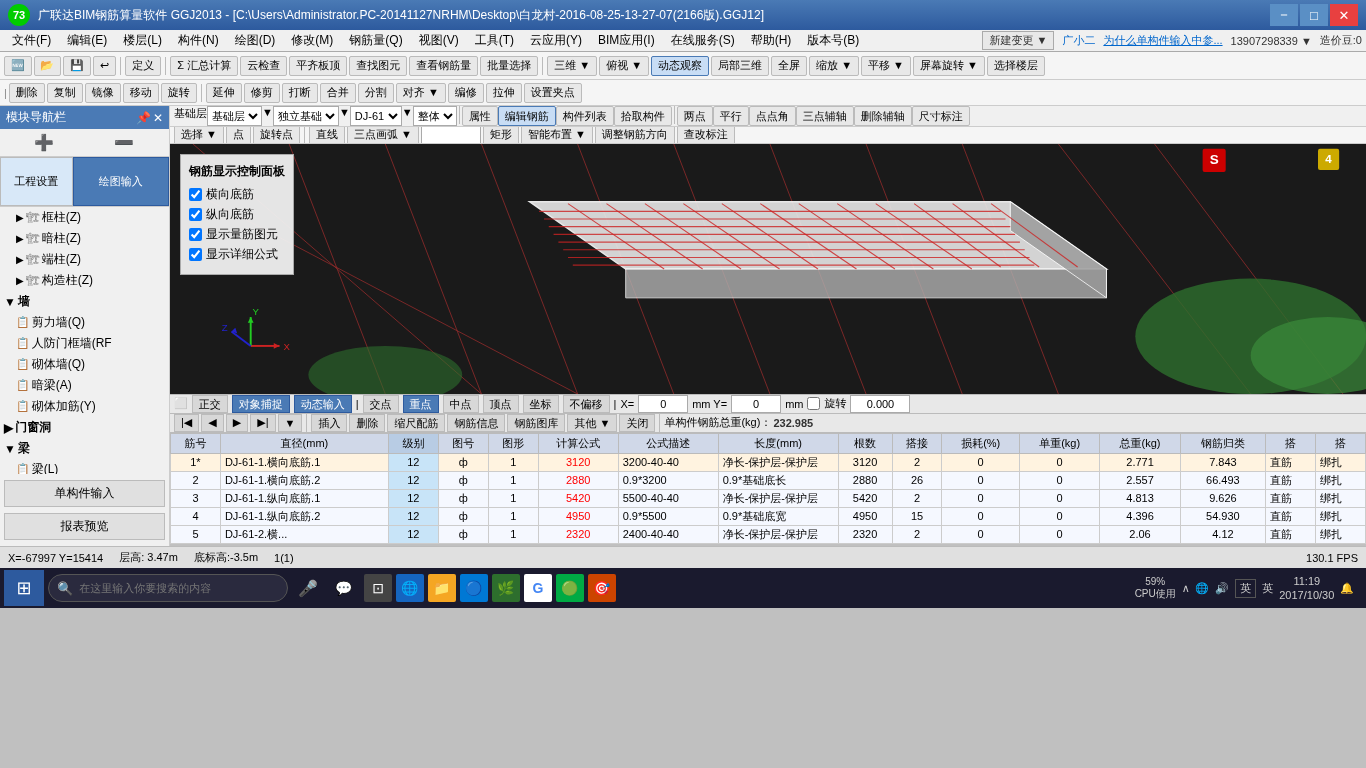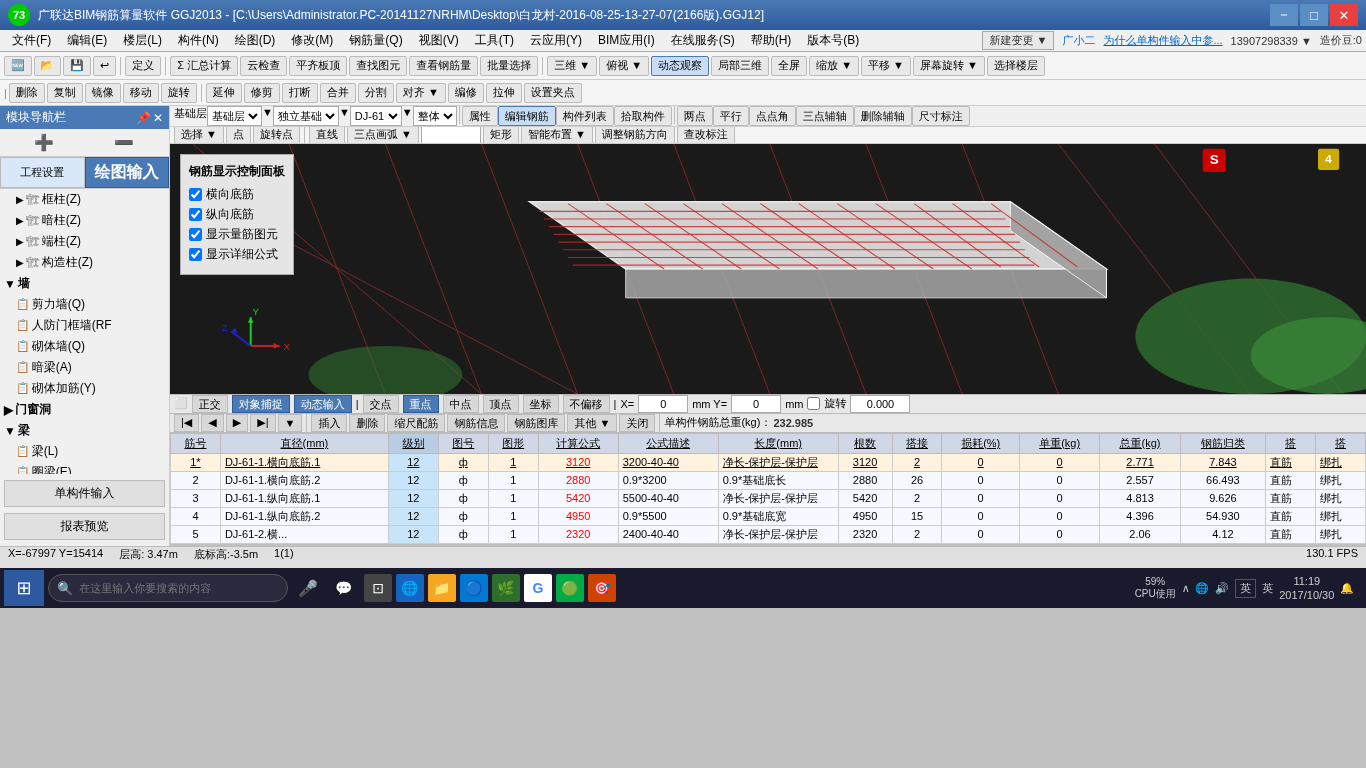--- a/index.html
+++ b/index.html
@@ -55,26 +55,26 @@
     
     #bottom-toolbar { height: 26px; background: #e8e8e8; border-bottom: 1px solid #bbb; display: flex; align-items: center; padding: 0 4px; gap: 2px; font-size: 11px; }
 
     
     #table-area { height: 180px; overflow: hidden; display: flex; flex-direction: column; }
     #data-table { flex: 1; overflow-y: auto; }
     table { width: 100%; border-collapse: collapse; font-size: 11px; }
     th { background: #d0d8e8; border: 1px solid #bbb; padding: 2px 4px; text-align: center; position: sticky; top: 0; white-space: nowrap; font-weight: normal; }
     td { border: 1px solid #ccc; padding: 1px 4px; white-space: nowrap; }
     tr:nth-child(even) { background: #f5f8ff; }
-    tr:nth-child(1) { background: #fff3e0; text-decoration: underline; }
+    tr:nth-child(1) { background: #fff3e0; }
     td.red-text { color: red; text-align: center; cursor: pointer; }
     td.center { text-align: center; }
 
     
-    #statusbar { height: 22px; background: #e0e0e0; border-top: 1px solid #bbb; display: flex; padding: 0 8px; gap: 16px; font-size: 11px; }
+    #statusbar { height: 22px; background: #e0e0e0; border-top: 1px solid #bbb; display: flex; align-items: center; padding: 0 8px; gap: 16px; font-size: 11px; }
 
     
     #taskbar { height: 40px; background: #1a1a2e; display: flex; align-items: center; padding: 0 4px; gap: 4px; }
     #start-btn { width: 40px; height: 36px; background: #2d5a9e; border: none; color: white; font-size: 18px; cursor: pointer; display: flex; align-items: center; justify-content: center; }
     .taskbar-icon { width: 28px; height: 28px; background: #444; border-radius: 2px; display: flex; align-items: center; justify-content: center; color: white; font-size: 14px; cursor: pointer; }
     #sys-tray { display: flex; align-items: center; gap: 4px; color: #ccc; font-size: 11px; padding: 0 4px; }
 
     .sidebar-bottom-btns { display: flex; flex-direction: column; padding: 4px; gap: 2px; }
   </style>
 </head>
@@ -168,21 +168,21 @@
         <span style="cursor:pointer;color:white;">📌</span>
         <span style="cursor:pointer;color:white;">✕</span>
       </div>
     </div>
     <div style="display:flex;justify-content:space-around;padding:4px;border-bottom:1px solid #ccc;">
       <span style="cursor:pointer;font-size:16px;">➕</span>
       <span style="cursor:pointer;font-size:16px;">➖</span>
     </div>
     <div style="display:flex;border-bottom:1px solid #ccc;">
       <button style="flex:1;padding:4px;background:#d8e8f8;border:1px solid #bbb;cursor:pointer;font-size:11px;">工程设置</button>
-      <button style="flex:1;padding:4px;background:#4a7ab5;color:white;border:1px solid #2d5a9e;cursor:pointer;font-size:16px;font-weight:bold;">绘图输入</button>
+      <button style="flex:1;padding:16px;background:#4a7ab5;color:white;border:1px solid #2d5a9e;cursor:pointer;font-size:11px;">绘图输入</button>
     </div>
     <div id="sidebar-content" style="flex:1;overflow-y:auto;">
 
       <div class="tree-item tree-indent">
         <span style="font-size:10px;">▶</span>
         <span style="color:#666;font-size:11px;">🏗</span>
         <span>框柱(Z)</span>
       </div>
       <div class="tree-item tree-indent">
         <span style="font-size:10px;">▶</span>

